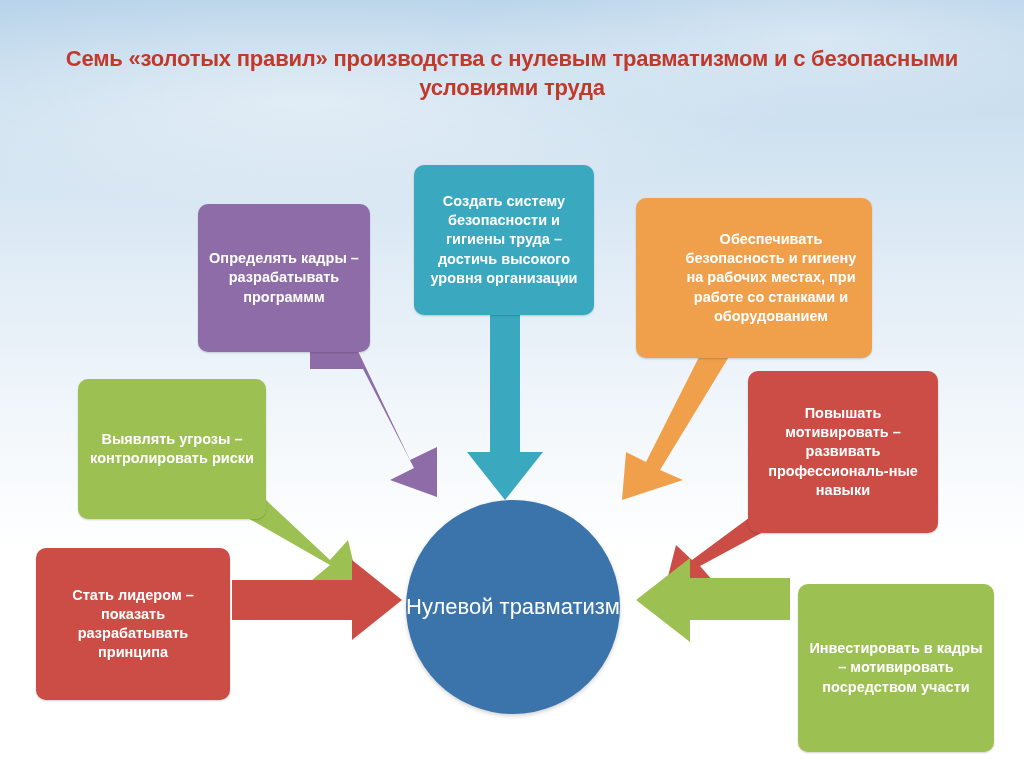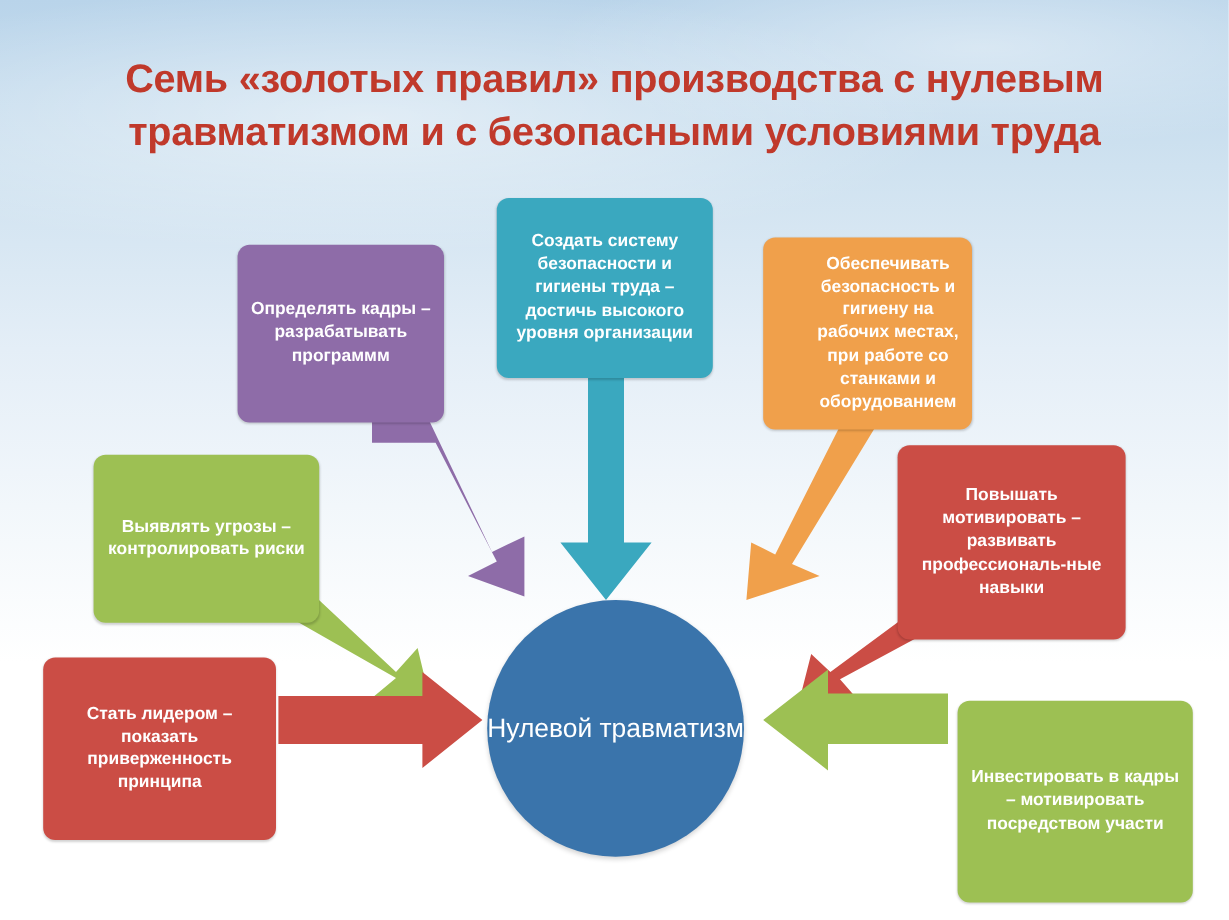--- a/index.html
+++ b/index.html
@@ -36,21 +36,21 @@
     pointer-events: none;
   }
 
   .title {
     position: absolute;
     left: 50px;
     top: 44px;
     width: 924px;
     text-align: center;
     color: #c0392b;
-    font-size: 33px;
+    font-size: 22px;
     font-weight: bold;
     line-height: 1.33;
     letter-spacing: -0.2px;
   }
 
   .box {
     position: absolute;
     box-sizing: border-box;
     border-radius: 10px;
     color: #ffffff;
@@ -61,21 +61,21 @@
     text-align: center;
     padding: 8px 10px;
     line-height: 1.32;
     font-size: 14.5px;
     box-shadow: 0 1px 2px rgba(0,0,0,0.18);
   }
 
   
   #box-goals     { left: 198px; top: 204px; width: 172px; height: 148px; background: #8e6ca8; }
   #box-system    { left: 414px; top: 165px; width: 180px; height: 150px; background: #3aa8bf; }
-  #box-safety    { left: 636px; top: 198px; width: 174px; height: 160px; background: #f0a04b; padding-left: 44px; }
+  #box-safety    { left: 636px; top: 198px; width: 236px; height: 160px; background: #f0a04b; padding-left: 44px; }
   #box-threats   { left: 78px;  top: 379px; width: 188px; height: 140px; background: #9dc053; }
   #box-skills    { left: 748px; top: 371px; width: 190px; height: 162px; background: #cb4d45; }
   #box-leader    { left: 36px;  top: 548px; width: 194px; height: 152px; background: #cb4d45; }
   #box-invest    { left: 798px; top: 560px; width: 196px; height: 168px; background: #9dc053; margin-top: 24px; }
 
   .center-circle {
     position: absolute;
     left: 406px;
     top: 500px;
     width: 214px;
@@ -141,19 +141,19 @@
   <div class="box" id="box-goals">Определять кадры – разрабатывать программм</div>
 
   <div class="box" id="box-system">Создать систему безопасности и гигиены труда – достичь высокого уровня организации</div>
 
   <div class="box" id="box-safety">Обеспечивать безопасность и гигиену на рабочих местах, при работе со станками и оборудованием</div>
 
   <div class="box" id="box-threats">Выявлять угрозы – контролировать риски</div>
 
   <div class="box" id="box-skills">Повышать мотивировать – развивать профессиональ-ные навыки</div>
 
-  <div class="box" id="box-leader">Стать лидером – показать приверженность принципа</div>
+  <div class="box" id="box-leader">Стать лидером – показать разрабатывать принципа</div>
 
   <div class="box" id="box-invest">Инвестировать в кадры – мотивировать посредством участи</div>
 
   <div class="center-circle">Нулевой травматизм</div>
 
 </div>
 
 </body></html>

